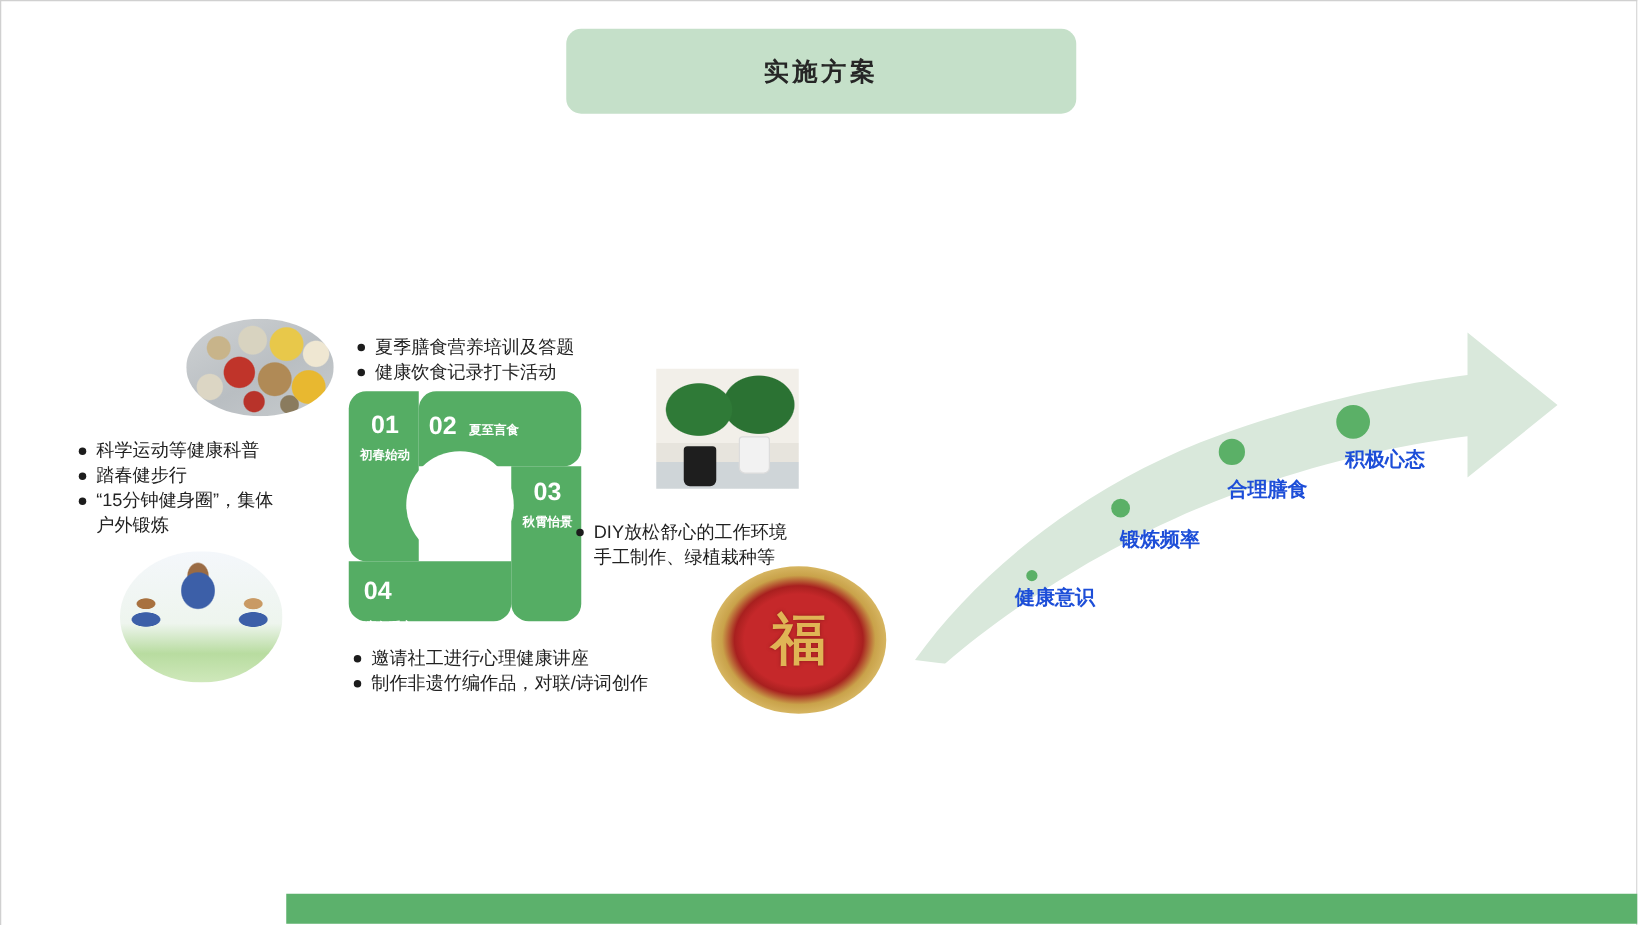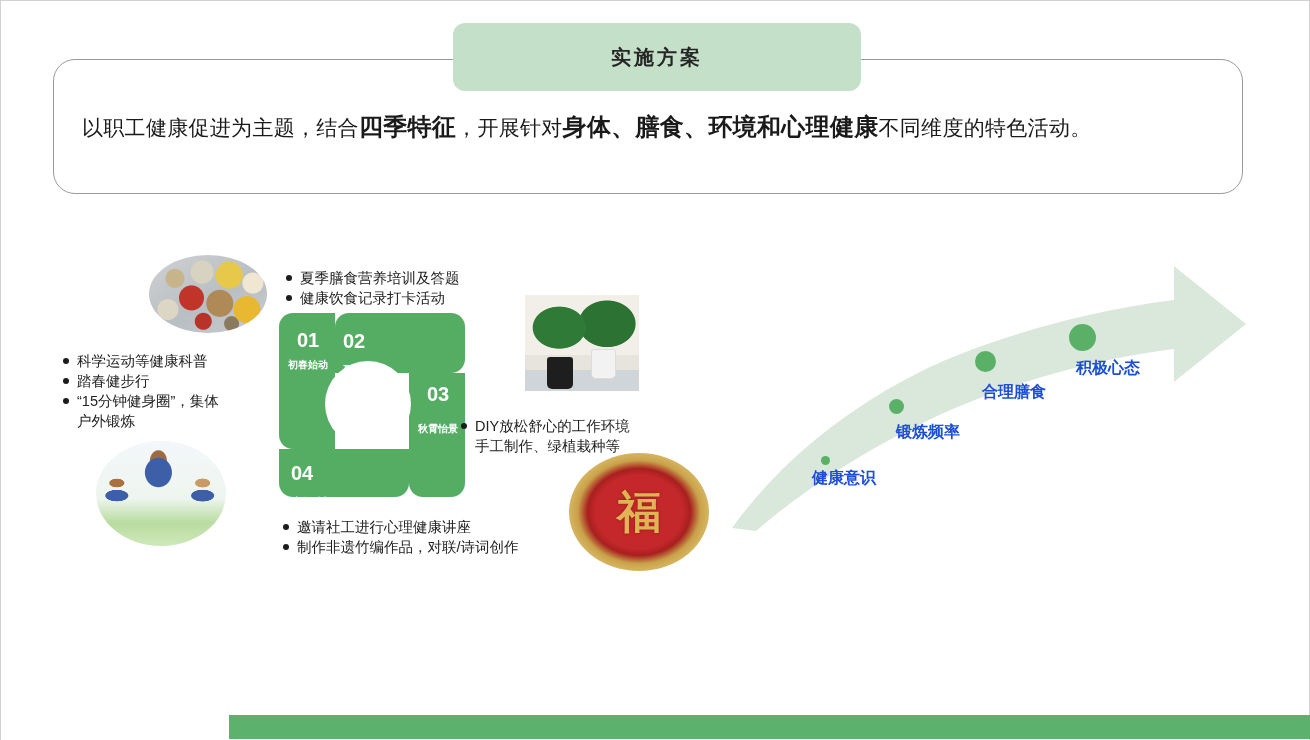--- a/index.html
+++ b/index.html
@@ -71,23 +71,23 @@
     position: absolute; left: 46px; top: 48px;
     width: 86px; height: 86px; border-radius: 50%;
     background: #ffffff;
   }
   .s-lab { position: absolute; z-index: 5; }
   .s-num { font-size: 20px; font-weight: bold; color: #ffffff; }
   .s-word { font-size: 10px; font-weight: bold; color: #ffffff; }
 
   .lab01 { left: 8px; top: 16px; width: 42px; text-align: center; }
   .lab01 .s-word { display: block; line-height: 18px; margin-top: 4px; }
-  .lab02 { left: 64px; top: 17px; display: flex; gap: 10px; align-items: baseline; flex-direction: column; }
+  .lab02 { left: 64px; top: 17px; display: flex; gap: 10px; align-items: baseline; }
   .lab03 { left: 138px; top: 70px; width: 42px; text-align: center; }
-  .lab03 .s-word { display: block; line-height: 26px; margin-top: 10px; }
+  .lab03 .s-word { display: block; line-height: 18px; margin-top: 4px; }
   .lab04 { left: 12px; top: 149px; display: flex; gap: 10px; align-items: baseline; flex-direction: column; }
 
   
   .bullets { position: absolute; font-size: 14.5px; line-height: 20px; color: #222; }
   .bullets .row { display: flex; align-items: flex-start; white-space: nowrap; }
   .bullets .dot {
     flex: 0 0 auto; width: 6px; height: 6px; border-radius: 50%;
     background: #1c1c1c; margin-top: 7px; margin-right: 8px;
   }
   .bullets .cont { padding-left: 14px; white-space: nowrap; }
@@ -170,25 +170,20 @@
     left: 228px; top: 714px;
     width: 1081px; height: 24px;
     background: #5cb16c;
   }
 </style>
 </head>
 <body>
 
 <div class="slide">
 
-  <div class="intro-card">
-    <div class="intro-text">
-      <span>以职工健康促进为主题，结合</span><span class="bold">四季特征</span><span>，开展针对</span><span class="bold">身体、膳食、环境和心理健康</span><span>不同维度的特色活动。</span>
-    </div>
-  </div>
 
   <div class="title-chip">
     <span class="title-chip-text">实施方案</span>
   </div>
 
   <div class="photo ph-grains"></div>
   <div class="photo ph-kids"></div>
   <div class="photo ph-plants">
     <div class="ph-plant-potA"></div>
     <div class="ph-plant-potB"></div>

